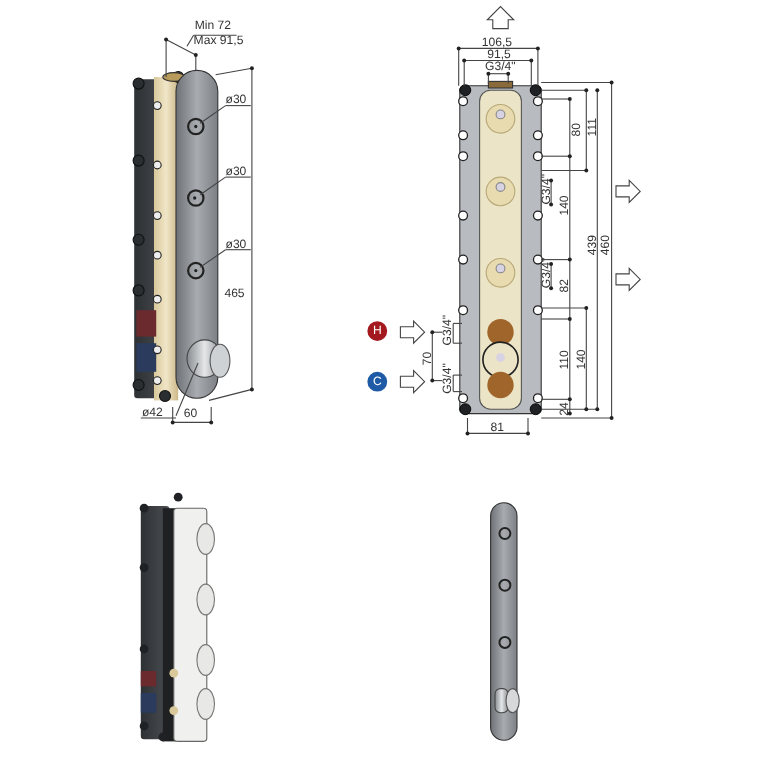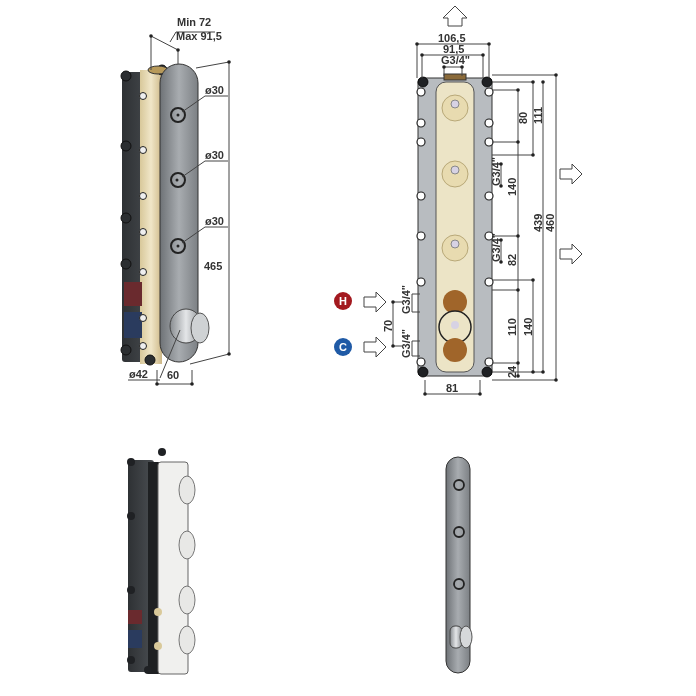--- a/index.html
+++ b/index.html
@@ -1,18 +1,18 @@
 <!DOCTYPE html>
 <html><head>
 <meta charset="utf-8">
 <style>
   html, body { margin: 0; padding: 0; background: #ffffff; }
   body { width: 696px; height: 696px; position: relative; overflow: hidden;
          font-family: "Liberation Sans", sans-serif; color: #333; }
-  .canvas { position: absolute; left: 0; top: 0; width: 696px; height: 696px; font-weight: bold; }
+  .canvas { position: absolute; left: 0; top: 0; width: 696px; height: 696px; }
   svg text { font-family: "Liberation Sans", sans-serif; fill: #333; }
   .lbl { font-size: 11px; }
   .badge { position: absolute; width: 18px; height: 18px; border-radius: 50%;
            color: #fff; font-size: 11px; text-align: center; line-height: 18px;
            font-family: "Liberation Sans", sans-serif; }
 </style>
 </head>
 <body>
 
 <div class="canvas">

